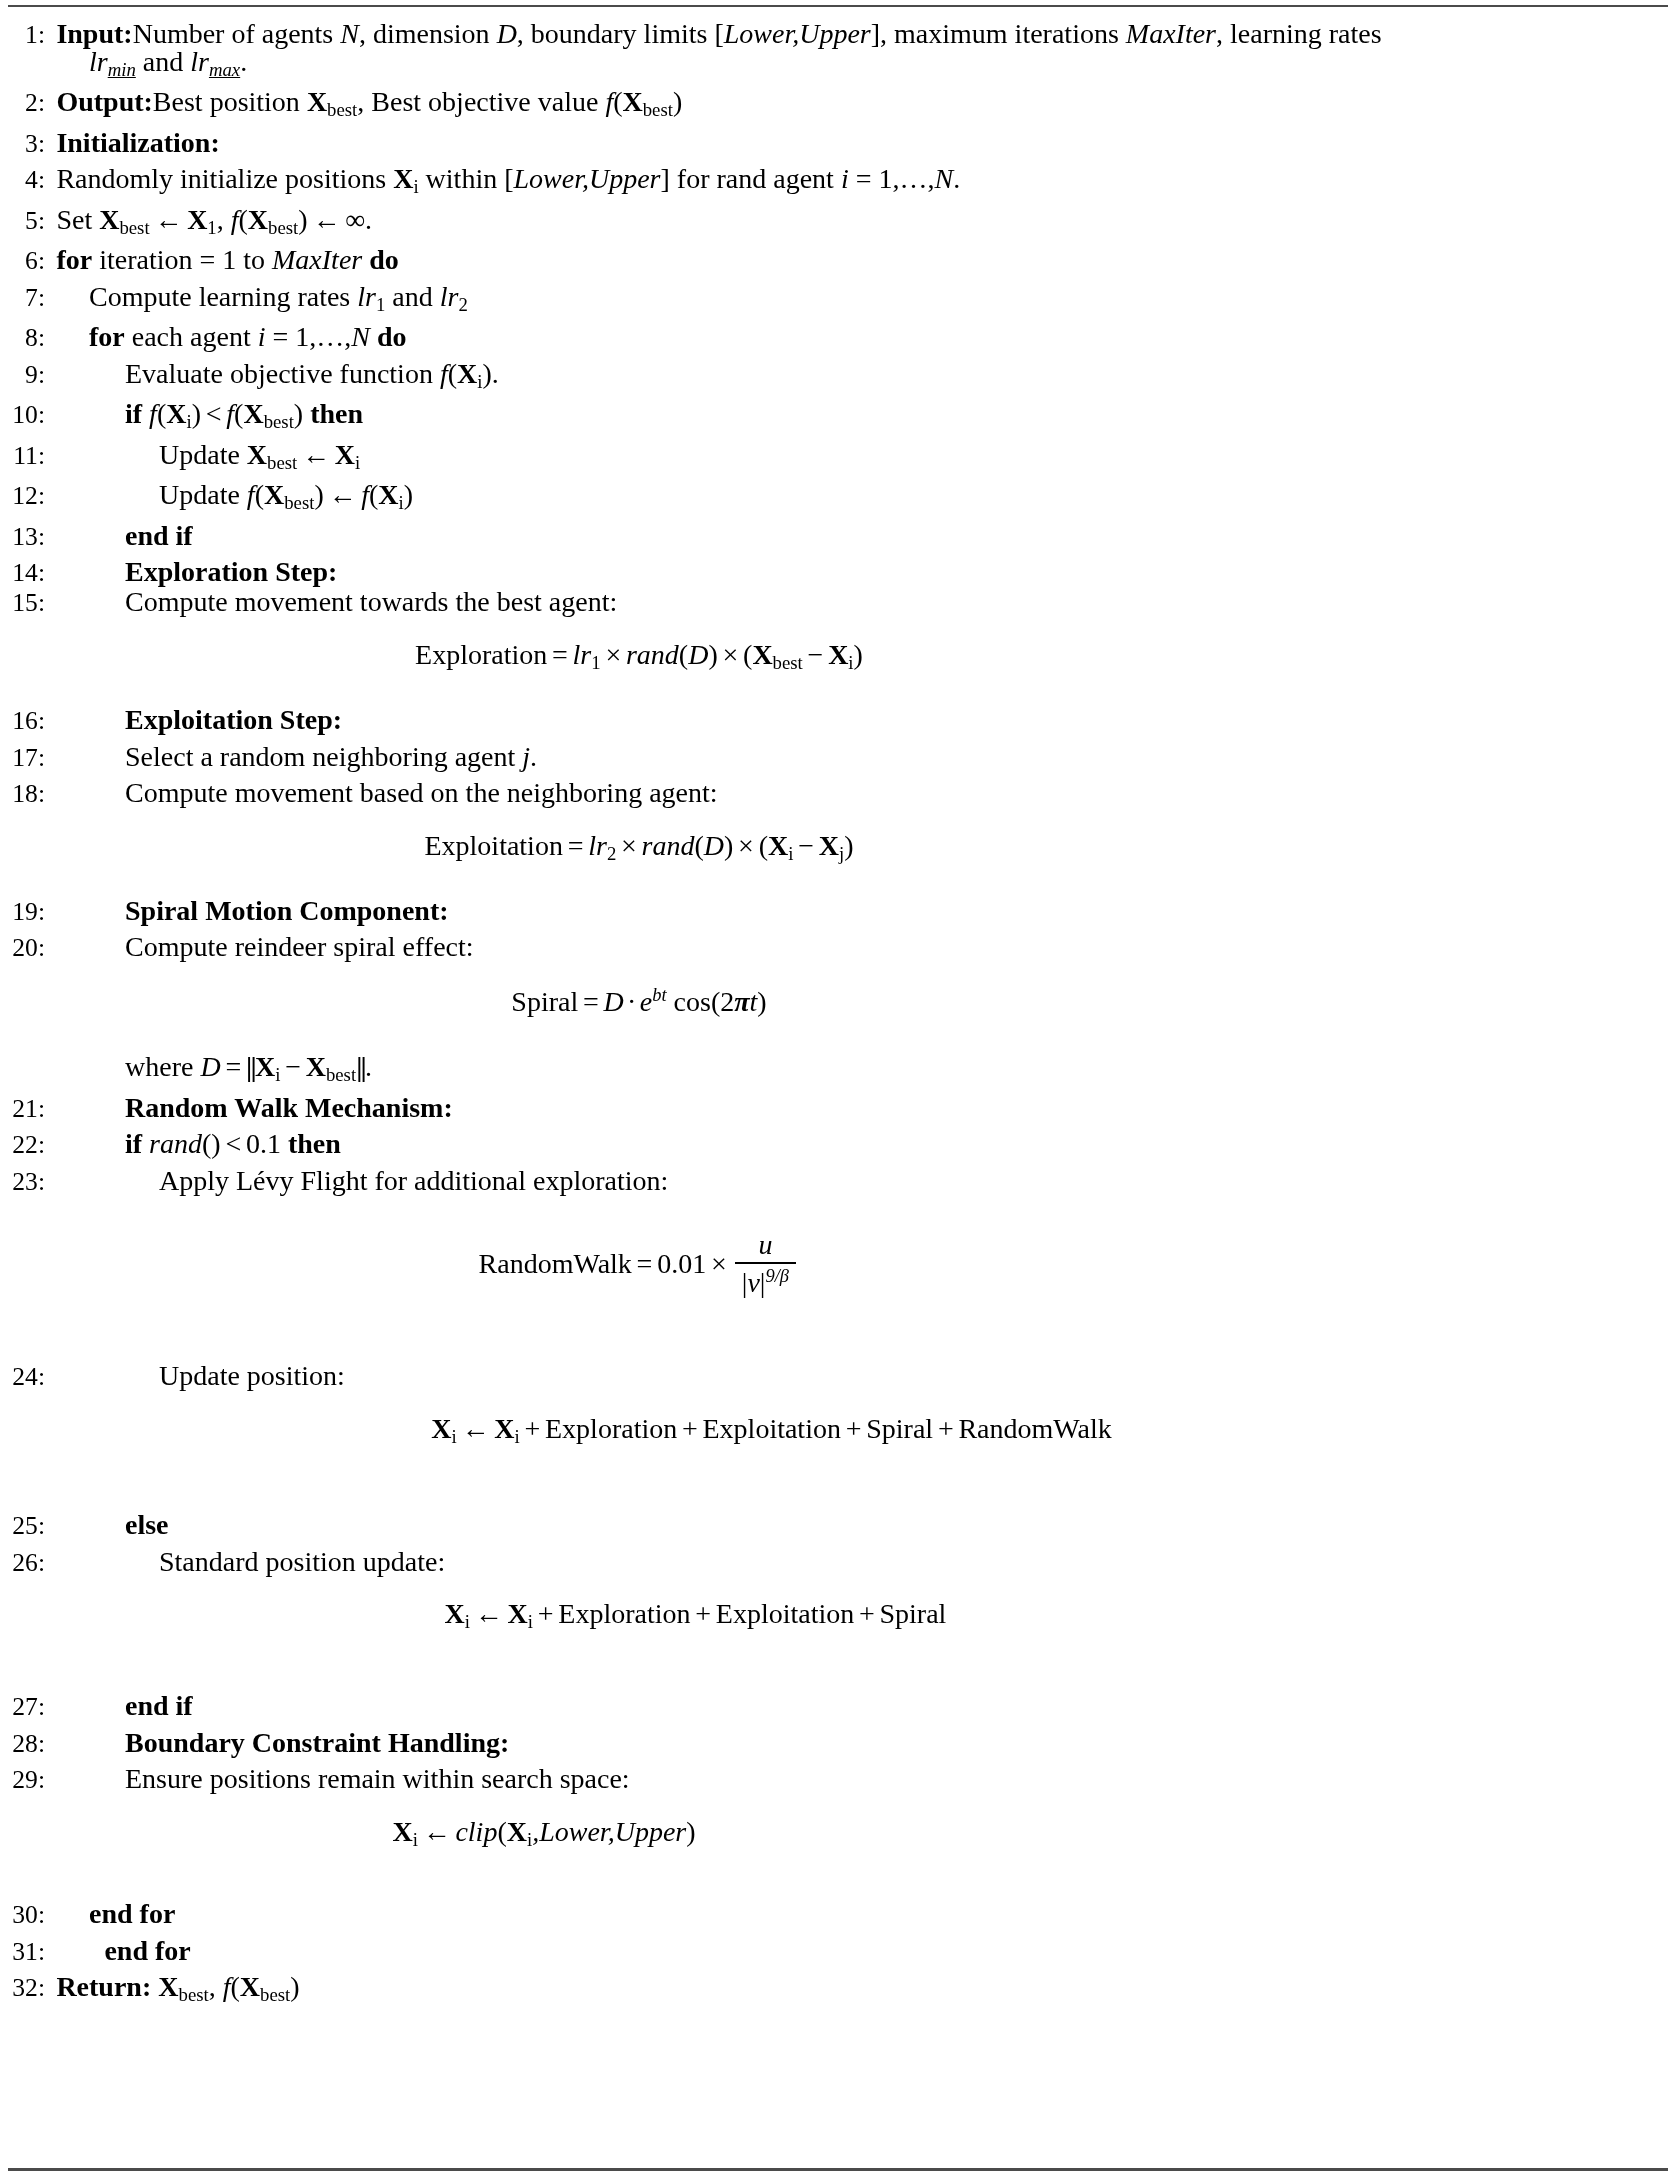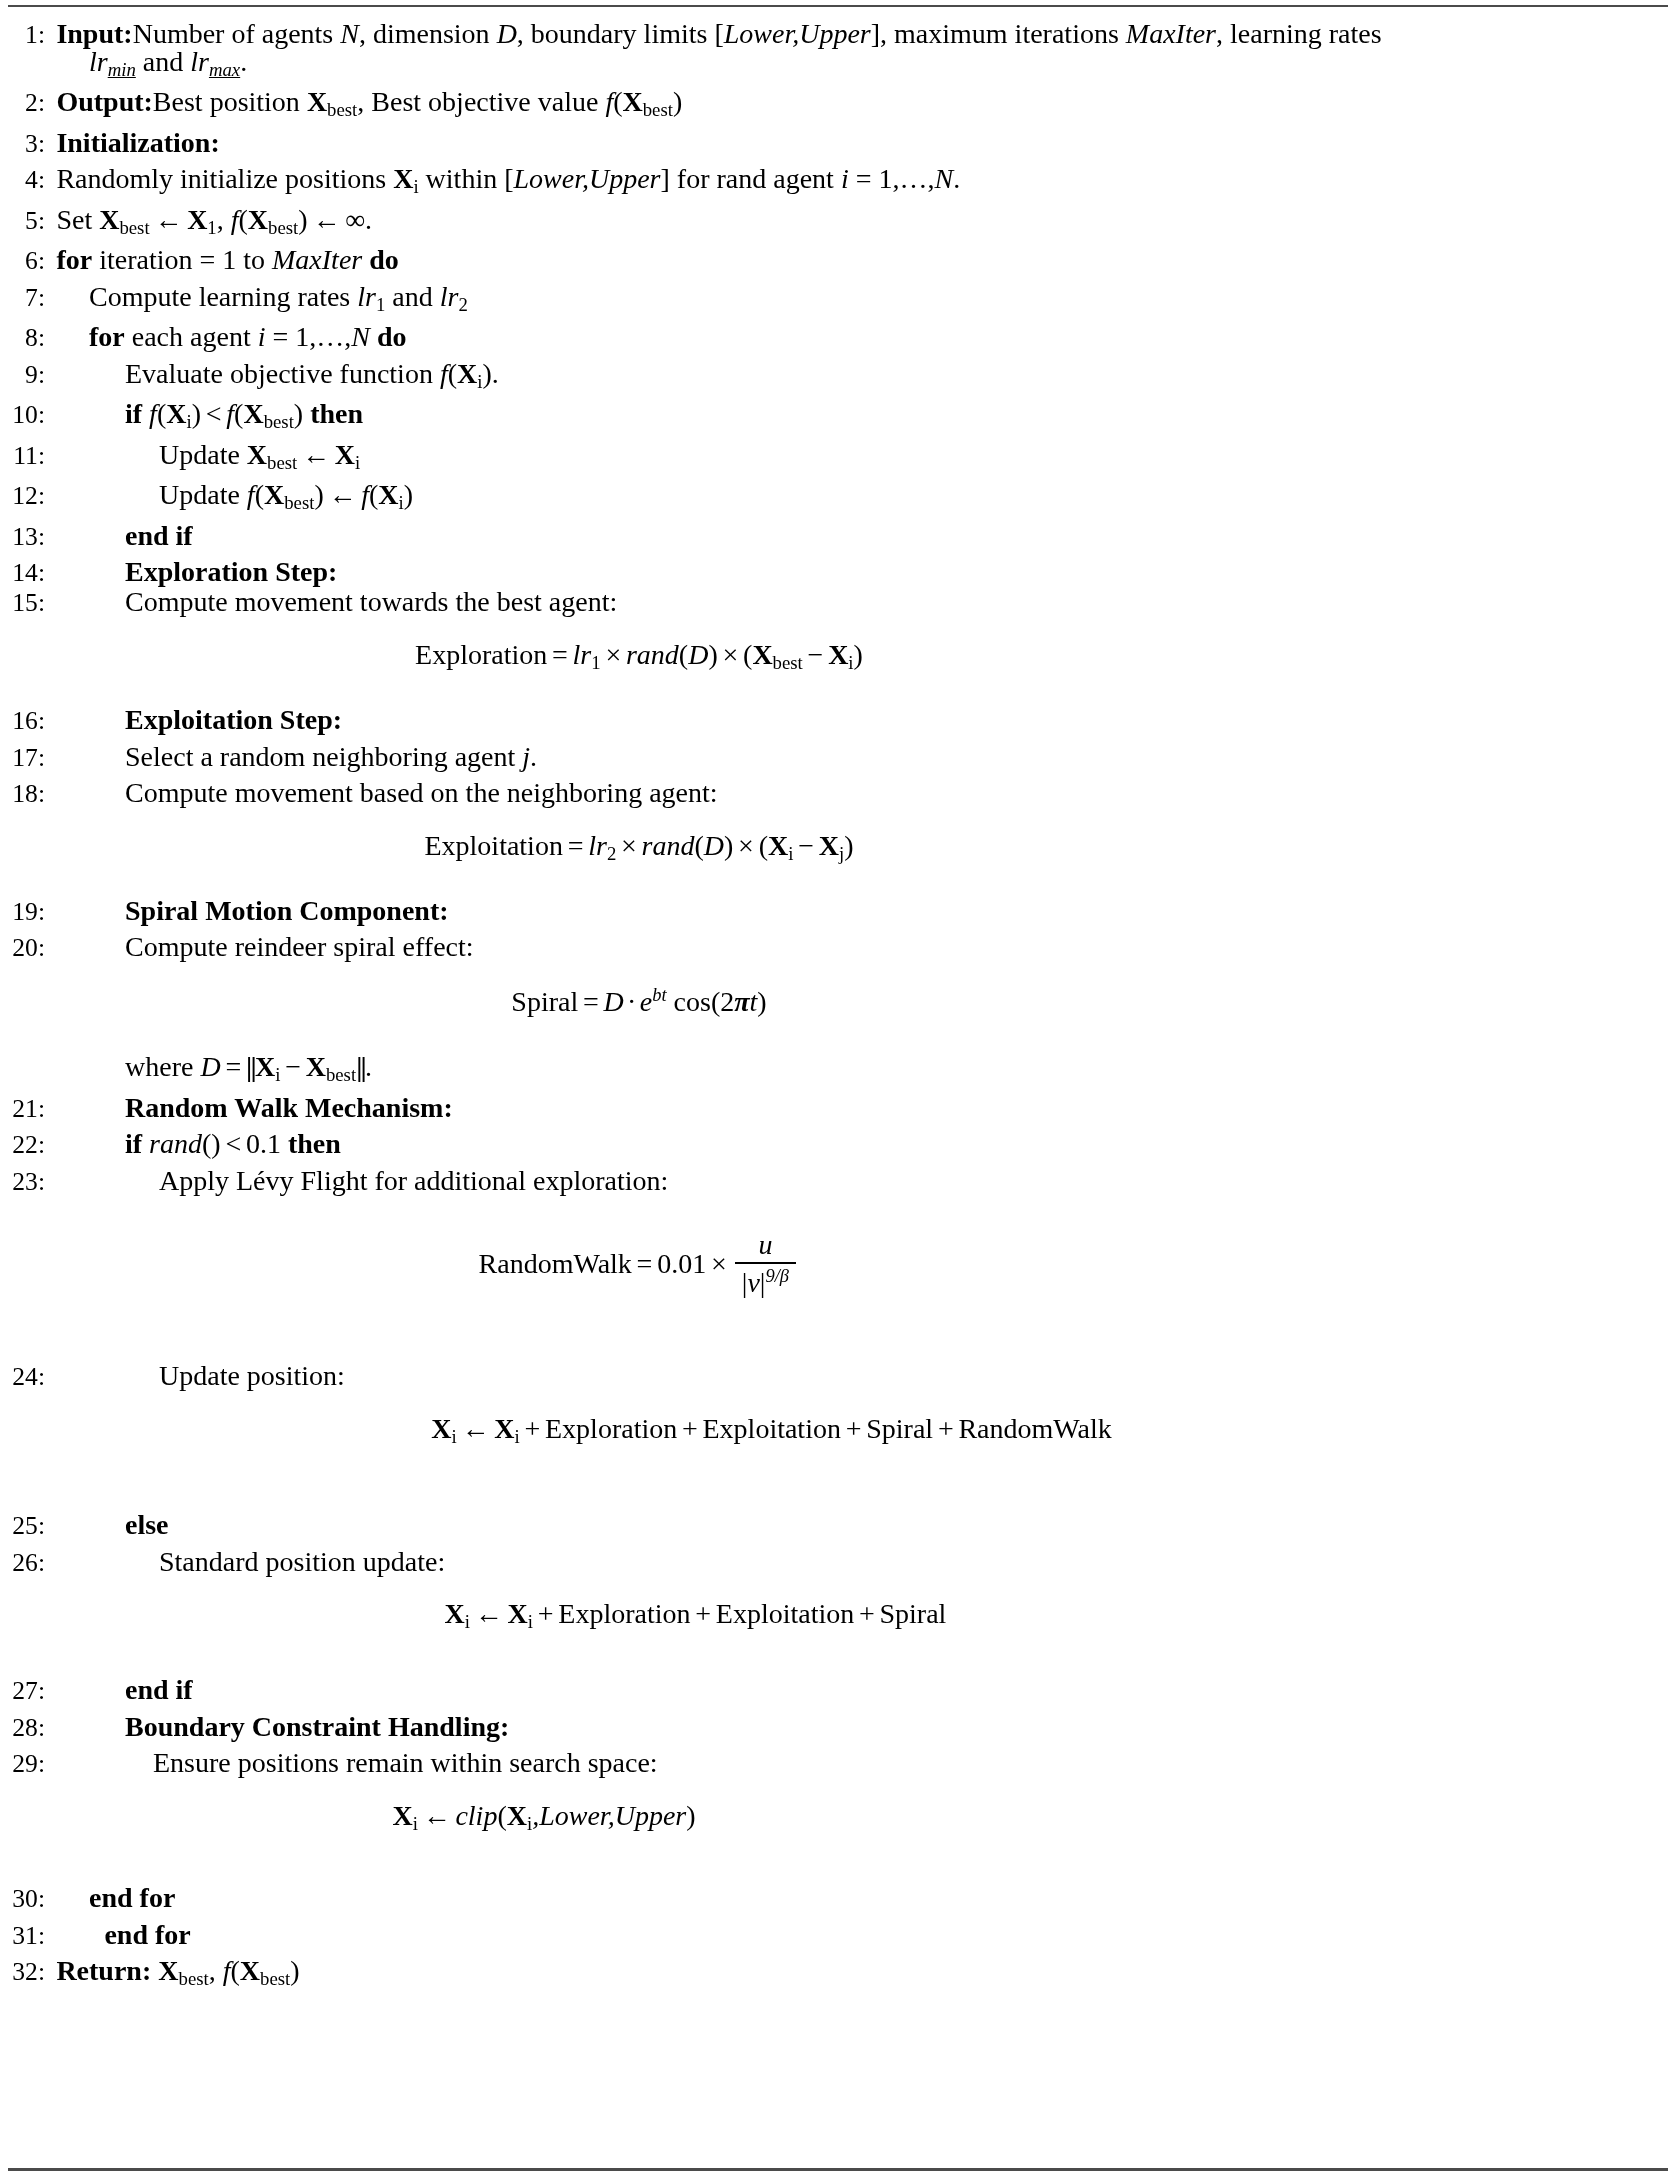--- a/index.html
+++ b/index.html
@@ -301,31 +301,31 @@
       <div class="lineno">26:</div>
       <div class="content ind3"><span>Standard position update:</span></div>
     </div>
 
     <div class="formula-pad-top"></div>
     <div class="formula-row">
       <div class="fx" style="padding-right:284px;"><span class="vec">X</span><span class="vec sub">i</span><span class="op">←</span><span class="vec">X</span><span class="vec sub">i</span><span class="op">+</span><span>Exploration</span><span class="op">+</span><span>Exploitation</span><span class="op">+</span><span>Spiral</span></div>
     </div>
     <div class="formula-pad-bot" style="height:42px;"></div>
 
-    <div class="line" style="margin-top:2px;">
+    <div class="line" style="margin-top:18px;">
       <div class="lineno">27:</div>
       <div class="content ind2"><b>end if</b></div>
     </div>
 
     <div class="line" style="margin-top:8.5px;">
       <div class="lineno">28:</div>
       <div class="content ind2"><b>Boundary Constraint Handling:</b></div>
     </div>
 
-    <div class="line" style="margin-top:8.5px;gap:28px;">
+    <div class="line" style="margin-top:8.5px;">
       <div class="lineno">29:</div>
       <div class="content ind2"><span>Ensure positions remain within search space:</span></div>
     </div>
 
     <div class="formula-pad-top"></div>
     <div class="formula-row">
       <div class="fx" style="padding-right:587px;"><span class="vec">X</span><span class="vec sub">i</span><span class="op">←</span><i>clip</i><span>(</span><span class="vec">X</span><span class="vec sub">i</span><i>,</i><i>Lower</i><i>,</i><i>Upper</i><span>)</span></div>
     </div>
     <div class="formula-pad-bot" style="height:42px;"></div>
 

